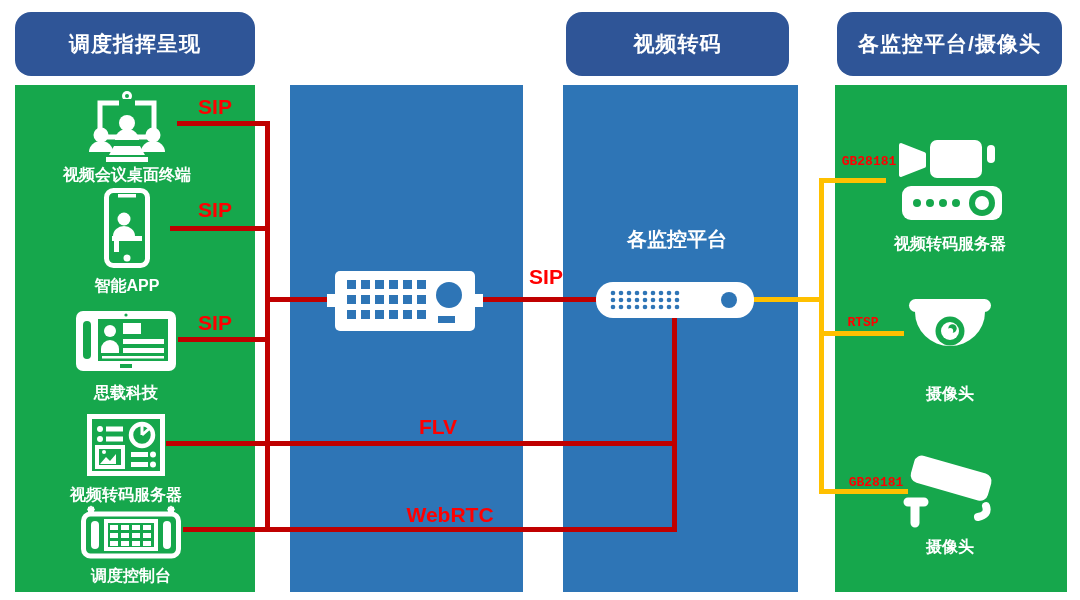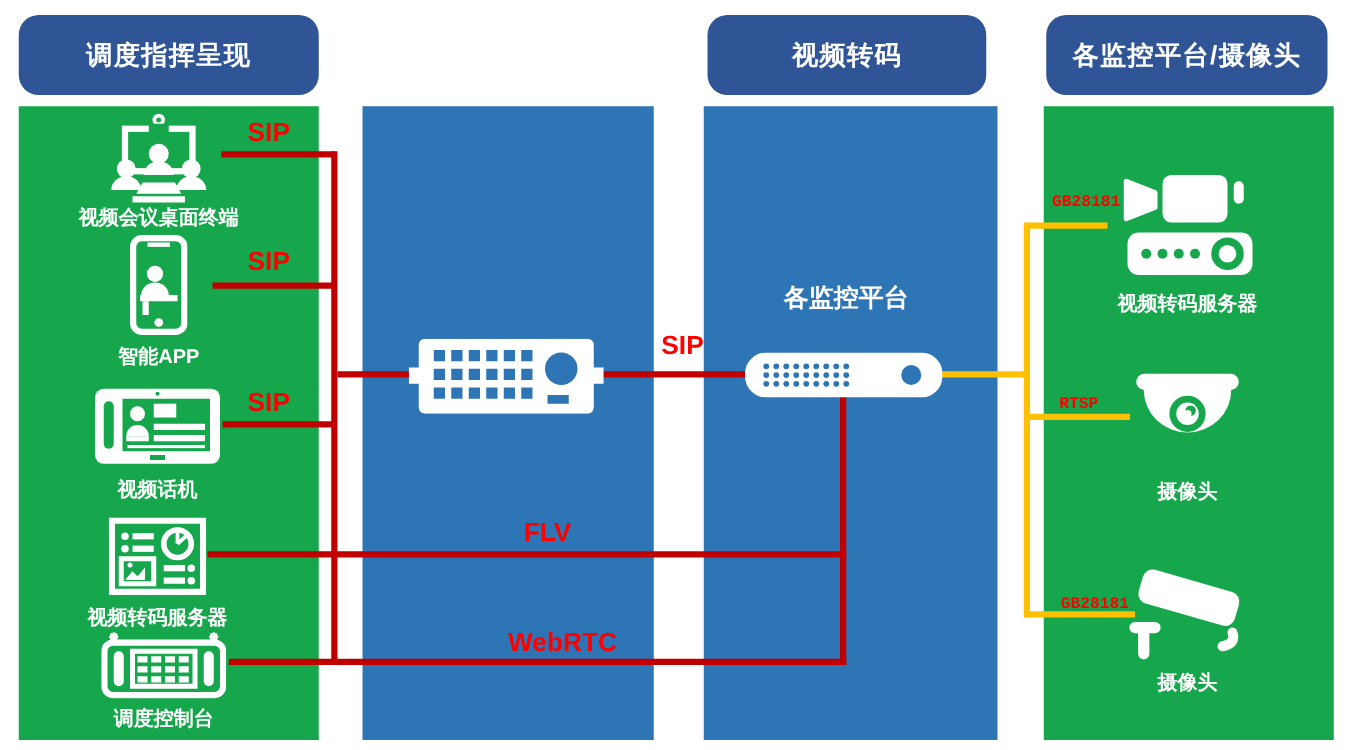--- a/index.html
+++ b/index.html
@@ -120,21 +120,21 @@
       <circle cx="34" cy="22" r="6" fill="#fff"></circle>
       <path d="M25 40 a9 9 0 0 1 18 0 Z" fill="#fff"></path>
       <rect x="25" y="40" width="18" height="4" fill="#fff"></rect>
       <rect x="47" y="14" width="18" height="11" fill="#fff"></rect>
       <rect x="47" y="30" width="41" height="5" fill="#fff"></rect>
       <rect x="47" y="39" width="41" height="5" fill="#fff"></rect>
       <rect x="26" y="47" width="62" height="2.5" fill="#fff"></rect>
       <rect x="44" y="55" width="12" height="4" fill="#16A74C"></rect>
     </svg>
   </span>
-  <div class="item-label" style="left:26px;top:383px;width:200px;">视频话机</div>
+  <div class="item-label" style="left:26px;top:383px;width:200px;">思载科技</div>
 
   <span class="icon" style="left:87px;top:414px;">
     <svg width="78" height="62" viewBox="0 0 78 62">
       <rect x="2.5" y="2.5" width="73" height="57" fill="none" stroke="#fff" stroke-width="5"></rect>
       <circle cx="13" cy="15" r="3" fill="#fff"></circle>
         <rect x="19" y="12.5" width="17" height="5" fill="#fff"></rect>
       <circle cx="13" cy="25" r="3" fill="#fff"></circle>
         <rect x="19" y="22.5" width="17" height="5" fill="#fff"></rect>
       <circle cx="55" cy="21" r="11" fill="none" stroke="#fff" stroke-width="4.5"></circle>
       <path d="M55 21 V8 M55 21 L64 13" stroke="#fff" stroke-width="3" fill="none"></path>

